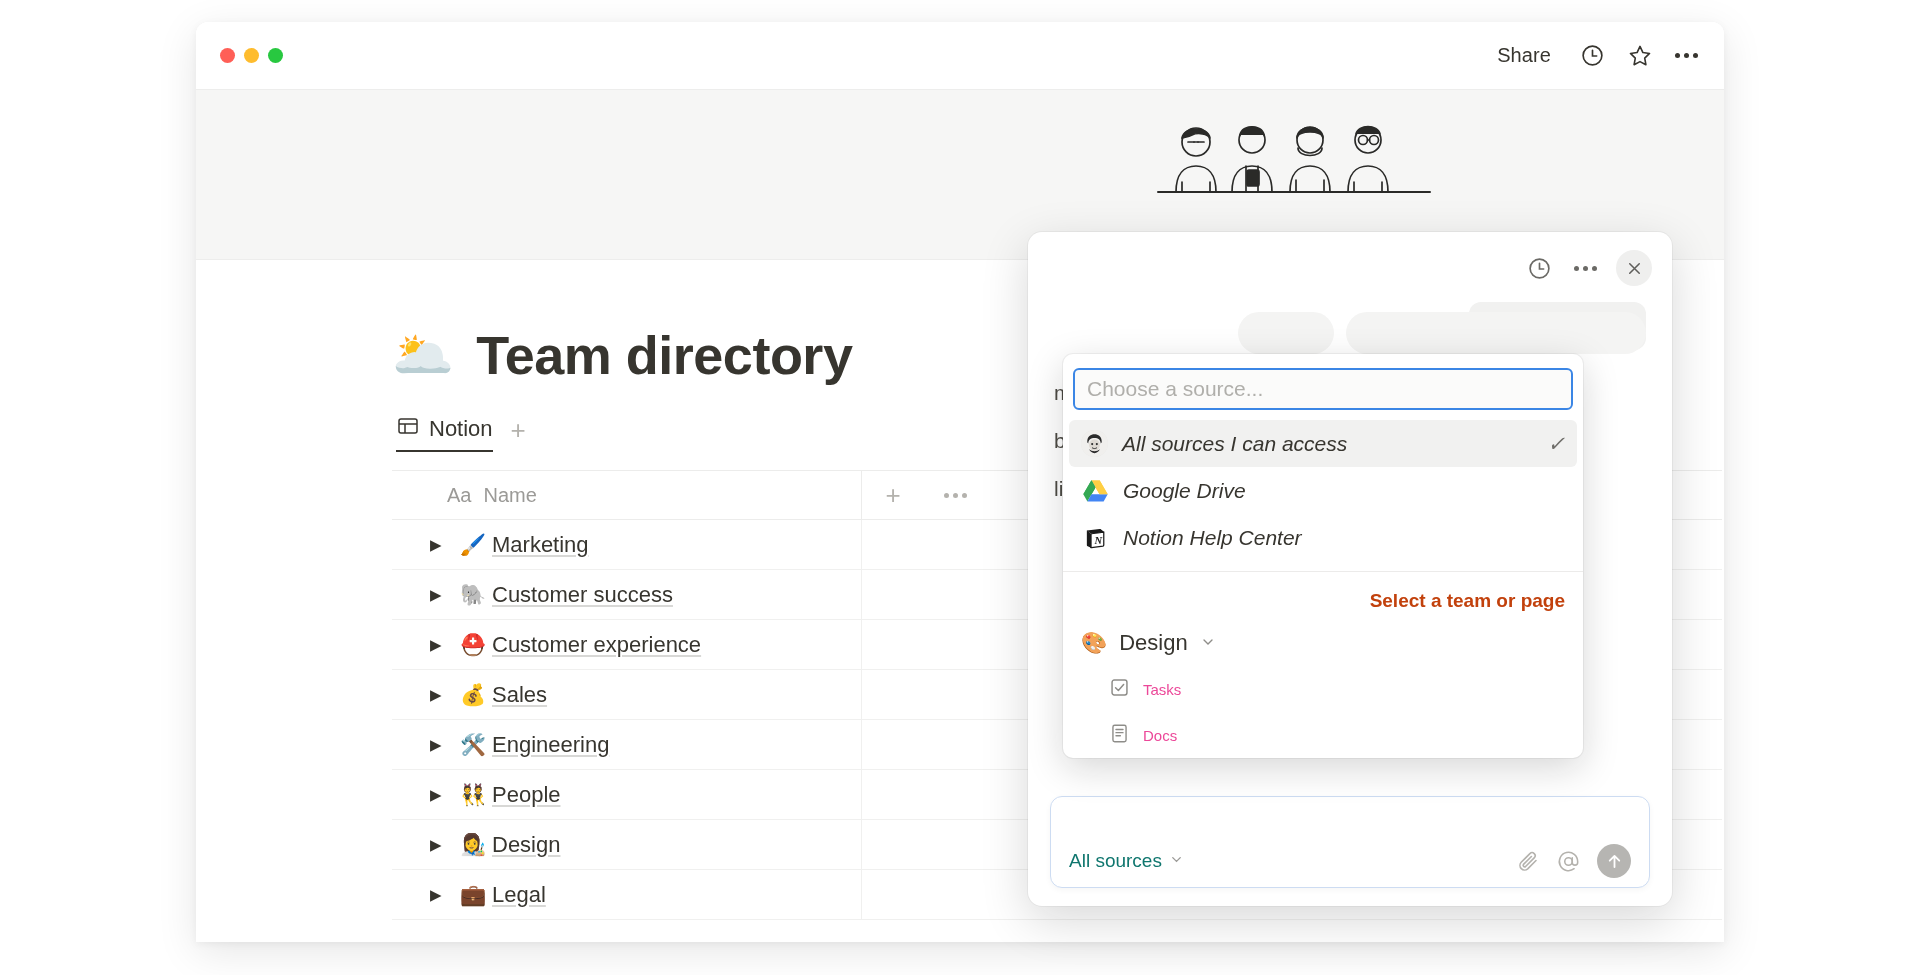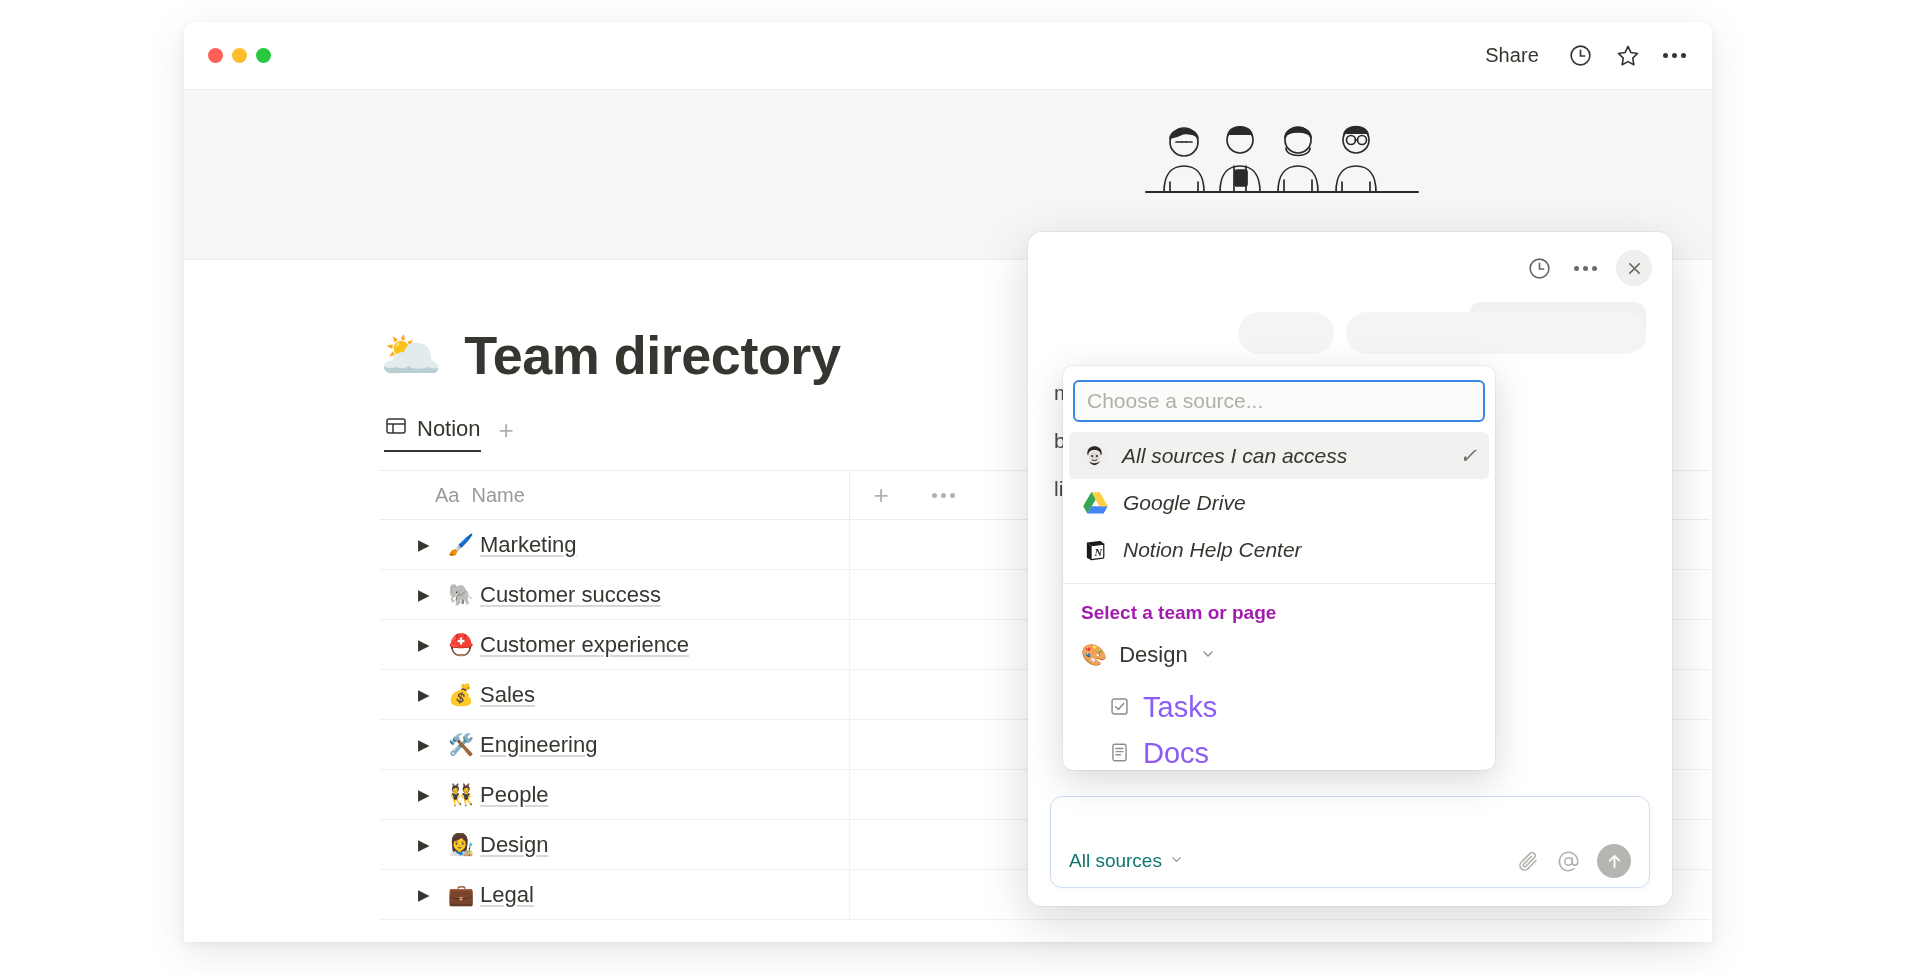--- a/index.html
+++ b/index.html
@@ -9,21 +9,21 @@
     background: #ffffff;
     overflow: hidden;
   }
 
   
   #root { position: relative; width: 1920px; height: 975px; background: #ffffff; }
 
   
   .window {
     position: absolute;
-    left: 184px; top: 22px;
+    left: 196px; top: 22px;
     width: 1528px; height: 920px;
     background: #ffffff;
     border-radius: 12px 12px 0 0;
     box-shadow: 0 10px 40px rgba(0,0,0,0.10), 0 2px 8px rgba(0,0,0,0.05);
     overflow: hidden;
   }
 
   .titlebar {
     position: relative;
     height: 68px;
@@ -153,22 +153,22 @@
   }
   .src-pill { display: flex; align-items: center; gap: 7px; color: #0f766e; font-size: 19px; cursor: pointer; }
   .comp-right { margin-left: auto; display: flex; align-items: center; gap: 16px; }
   .comp-ic { color: #b4b2ad; display:flex; align-items:center; justify-content:center; cursor: pointer; }
   .send-btn { width: 34px; height: 34px; border-radius: 50%; background: #b6b5b2;
               display:flex; align-items:center; justify-content:center; color:#fff; cursor: pointer; }
 
   
   .src-menu {
     position: absolute;
-    left: 1063px; top: 366px;
-    width: 432px;
+    left: 1063px; top: 354px;
+    width: 520px;
     background: #ffffff;
     border-radius: 10px;
     box-shadow: 0 0 0 1px rgba(15,15,15,0.05), 0 10px 36px rgba(15,15,15,0.17);
     padding: 8px 0 0 0;
     overflow: hidden;
   }
   .src-input-wrap { padding: 6px 10px 10px 10px; }
   .src-input {
     width: 100%; height: 42px;
     border: 2px solid #3b86e5; border-radius: 6px;
@@ -184,26 +184,26 @@
     display: flex; align-items: center; gap: 14px;
     height: 47px; padding: 0 12px; border-radius: 6px; cursor: pointer;
     font-size: 21px; color: #37352f; font-style: italic;
   }
   .src-item.active { background: #f1f1f0; }
   .src-item .chk { margin-left: auto; color: #6f6e6a; font-size: 21px; }
   .src-sub { color: #a5a49f; }
   .src-ico { width: 28px; height: 28px; display:flex; align-items:center; justify-content:center; flex: none; }
 
   .src-divider { height: 1px; background: #ecebea; margin: 4px 0 0 0; }
-  .src-section-label { padding: 18px 18px 8px 18px; color: #a21caf; font-size: 19px; font-weight: 600; }
+  .src-section-label { padding: 18px 18px 8px 34px; color: #c2410c; font-size: 19px; font-weight: 600; text-align: right; }
   .team-row { display:flex; align-items:center; gap: 12px; padding: 0 18px; height: 46px;
               font-size: 22px; color:#37352f; cursor:pointer; }
   .team-row .caret { color: #8e8d89; font-size: 15px; }
-  .page-row { display:flex; align-items:flex-end; gap: 13px; padding: 0 18px 0 46px; height: 46px;
-              font-size: 29px; color:#8b5cf6; cursor:pointer; }
+  .page-row { display:flex; align-items:center; gap: 13px; padding: 0 18px 0 46px; height: 46px;
+              font-size: 15px; color:#ec4899; cursor:pointer; }
 
   .avatar-img {
     width: 27px; height: 27px; border-radius: 50%;
     background: #e9e9e7; display:flex; align-items:center; justify-content:center;
     font-size: 16px; overflow: hidden;
   }
 </style>
 </head>
 <body>
 

